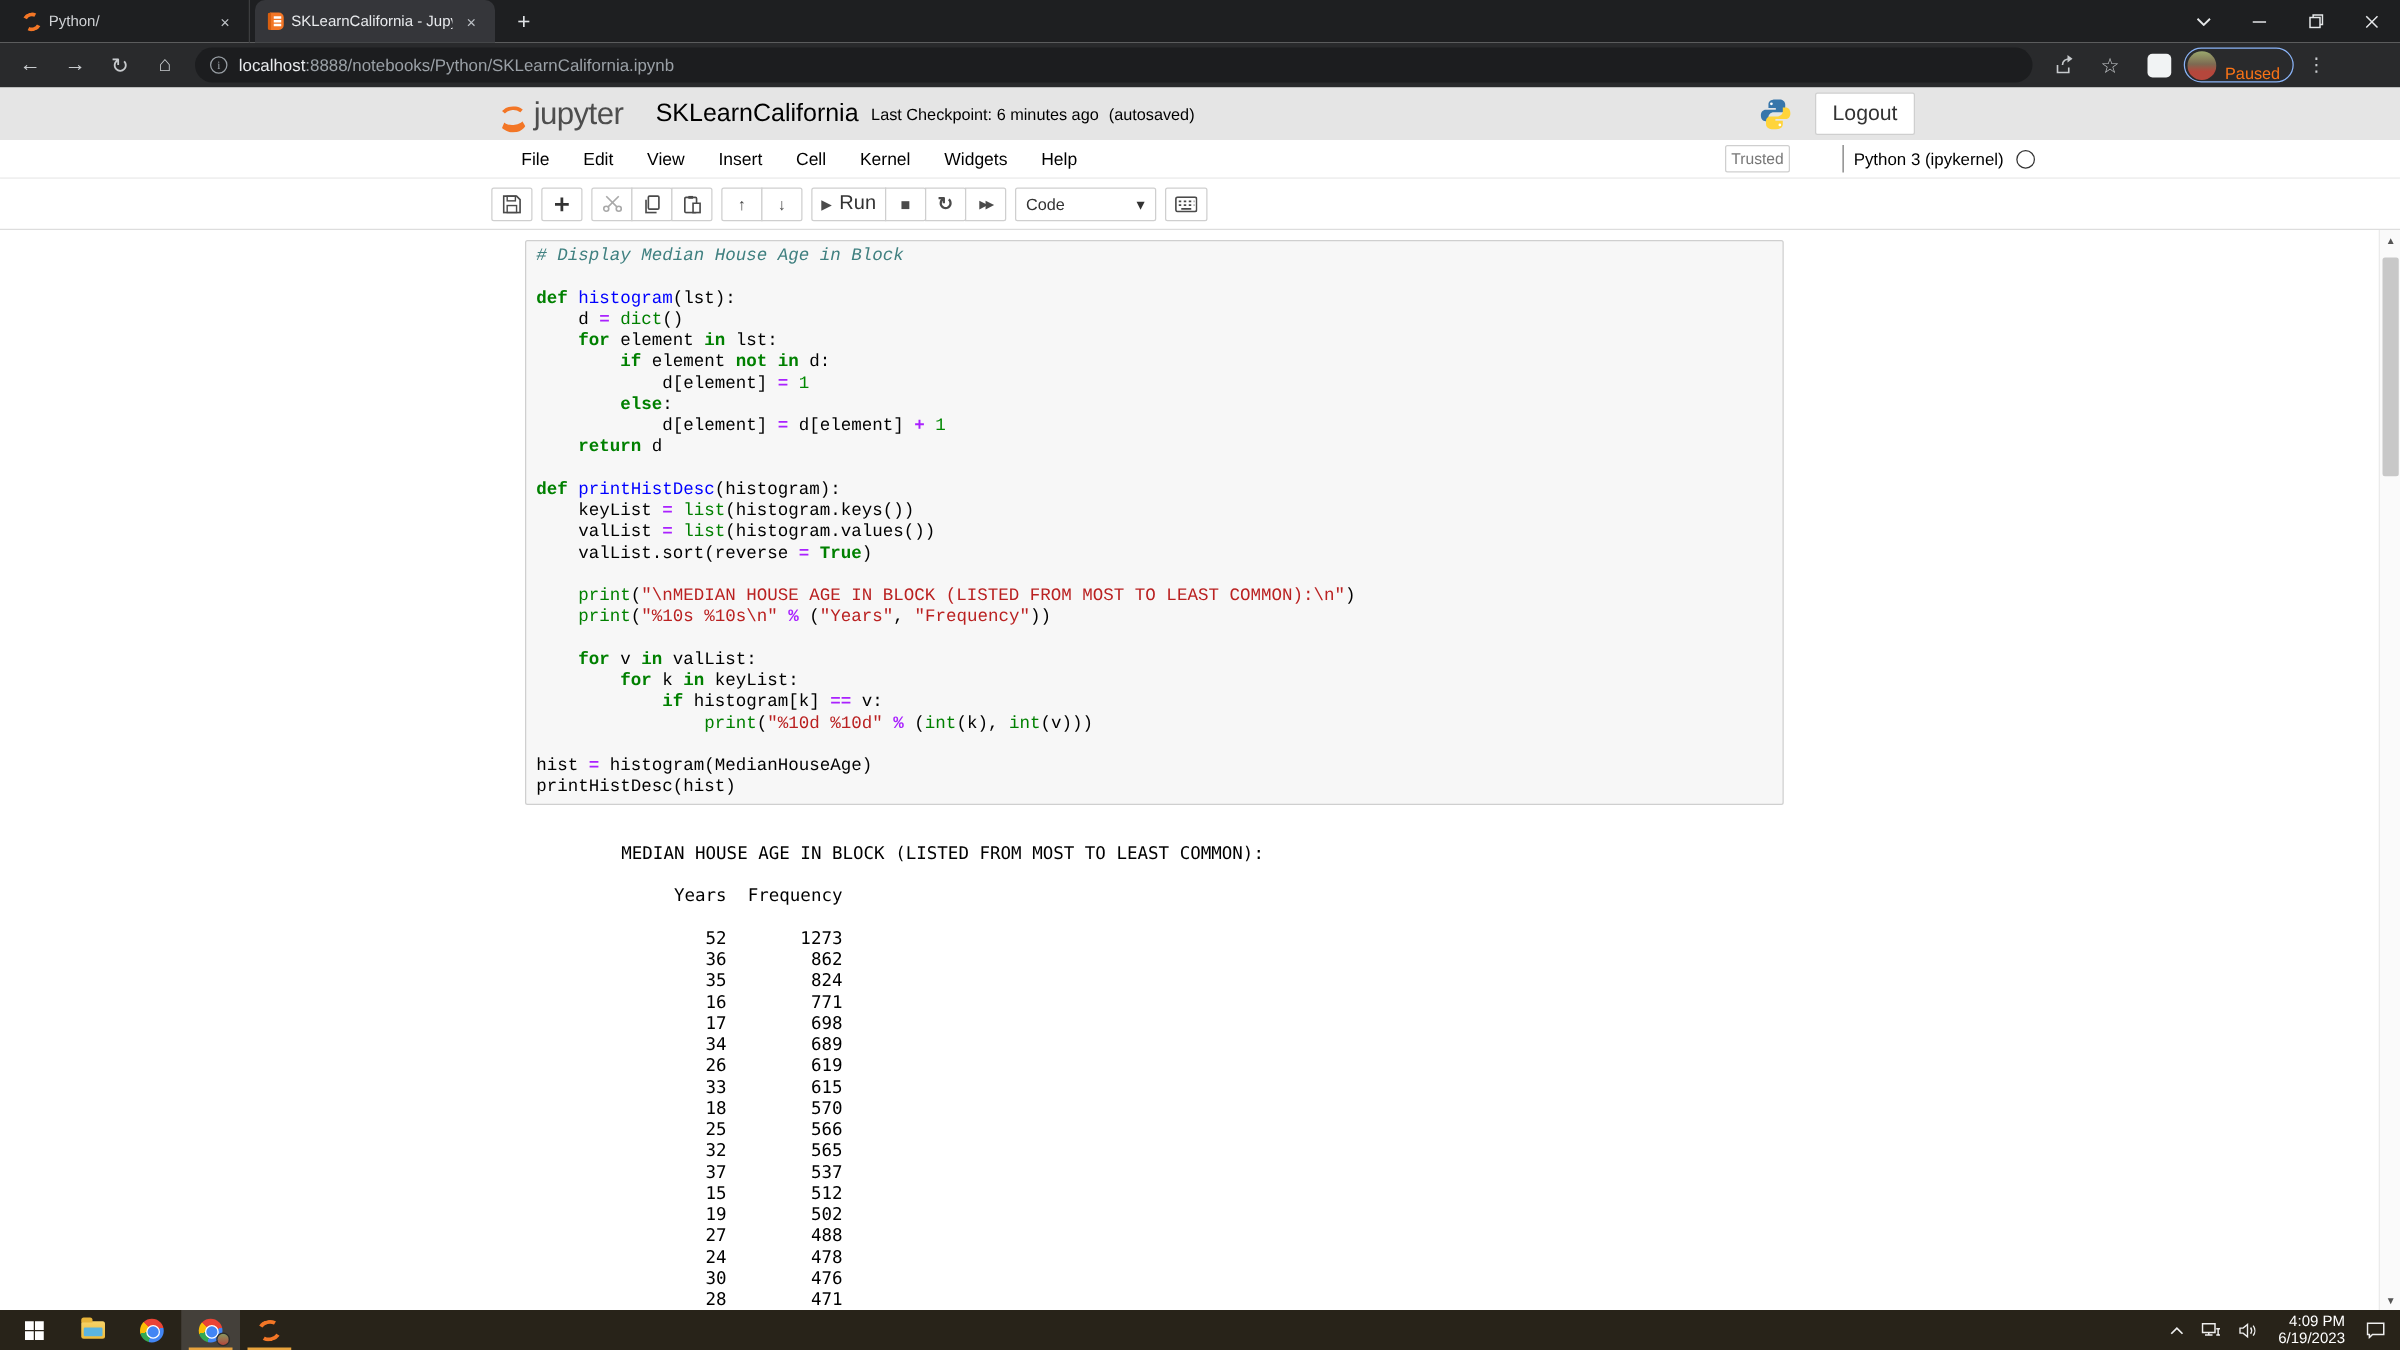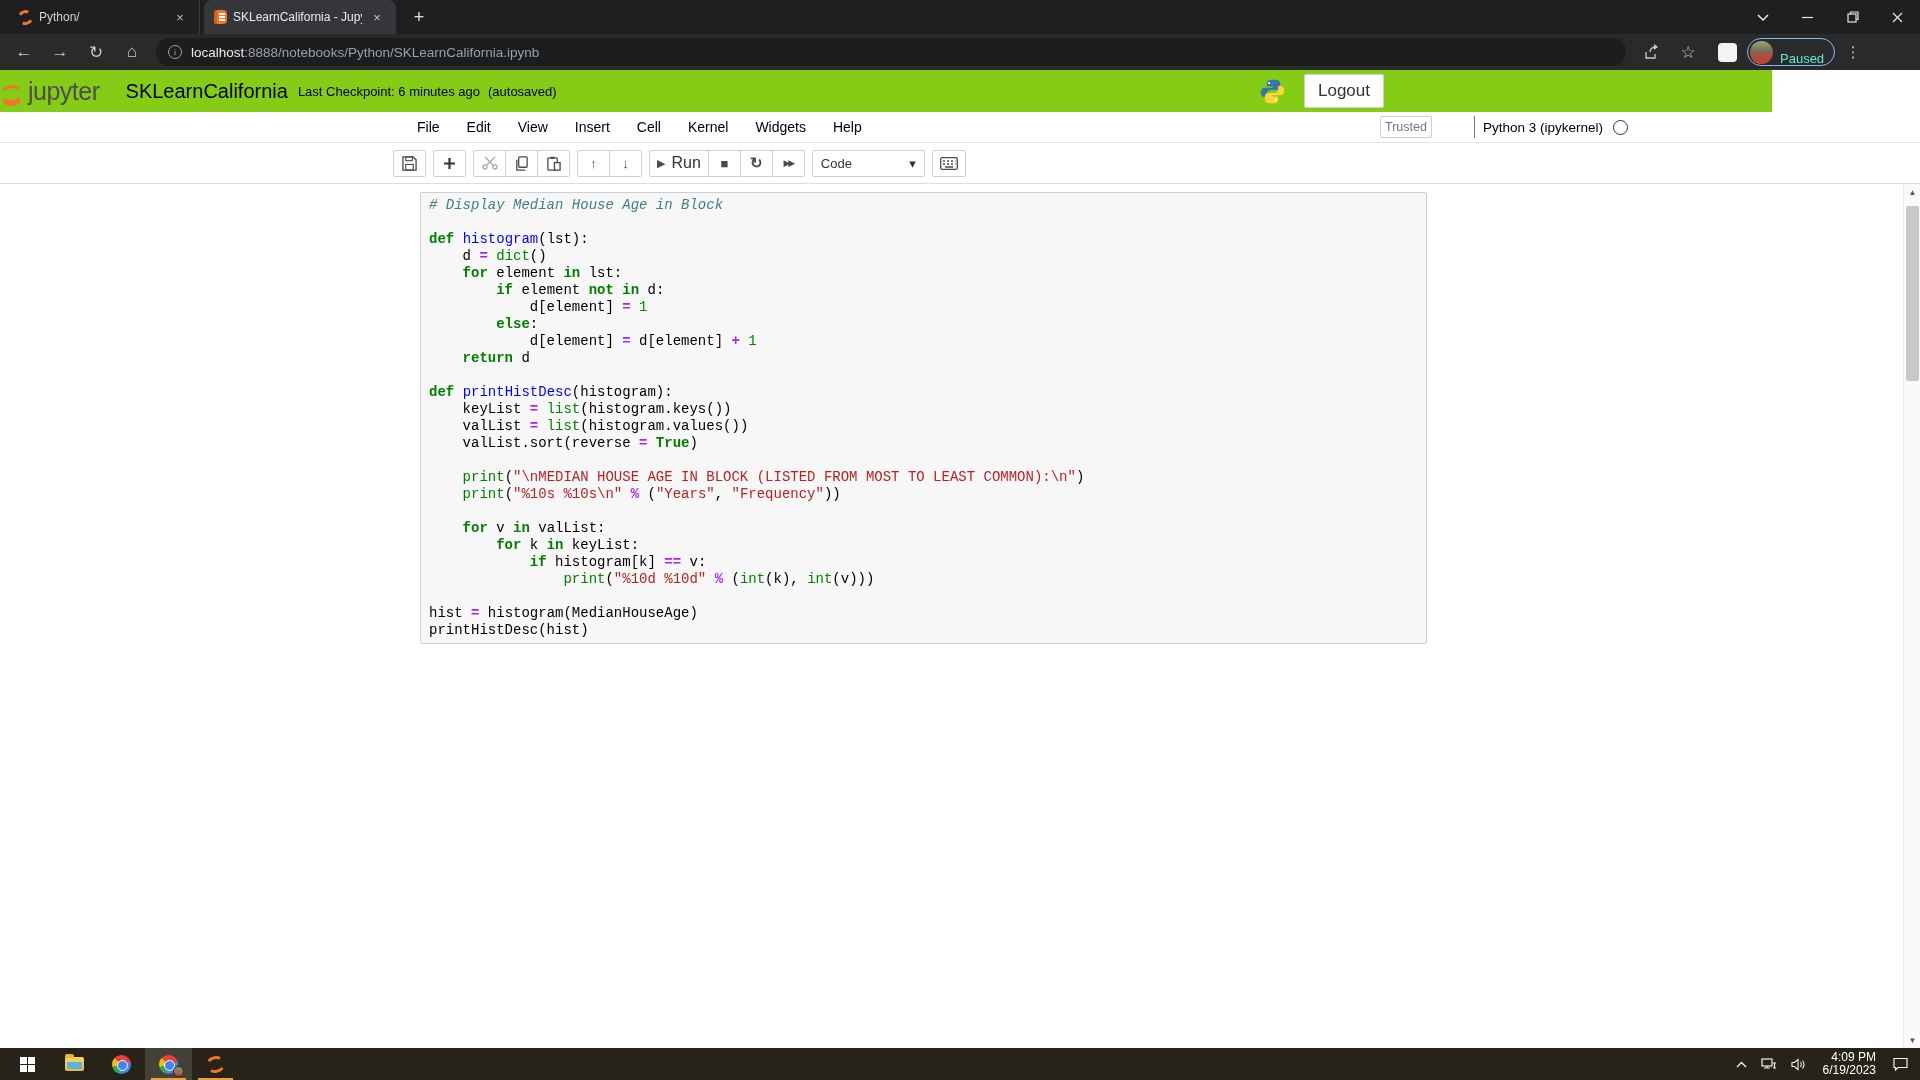--- a/index.html
+++ b/index.html
@@ -23,25 +23,25 @@
   .addrbar { position:absolute; left:0; top:34px; width:1920px; height:36px; background:#292a2c; display:flex; align-items:center; padding:0 8px; }
   .navbtn { width:32px; height:32px; display:flex; align-items:center; justify-content:center; color:#c7cacd; font-size:17px; border-radius:50%; margin-right:4px; }
   .omnibox { flex:0 0 auto; width:1470px; height:28px; background:#1c1d1f; border-radius:14px; display:flex; align-items:center; padding:0 12px; margin-left:4px; }
   .info-icon { width:14px; height:14px; border:1.3px solid #9aa0a6; border-radius:50%; color:#9aa0a6; font-size:9px; display:flex; align-items:center; justify-content:center; font-style:normal; margin-right:9px; font-family:"Liberation Serif",serif; }
   .url { font-size:13.5px; color:#9aa0a6; white-space:nowrap; }
   .url b { color:#e8eaed; font-weight:400; }
   .addr-right { display:flex; align-items:center; margin-left:10px; }
   .ext-square { width:19px; height:19px; background:#f1f3f4; border-radius:4px; margin:0 10px; }
   .profile-pill { height:28px; border:1.5px solid #8ab4f8; border-radius:14px; display:flex; align-items:center; padding:0 10px 0 2px; margin-right:8px; }
   .avatar { width:23px; height:23px; border-radius:50%; background:linear-gradient(180deg,#9aa86d 0%,#7d6a52 45%,#b5473c 70%); margin-right:7px; }
-  .paused-txt { color:#5eead4; font-size:13px;margin-top:12px; }
+  .paused-txt { color:#f97316; font-size:13px;margin-top:12px; }
   .dots { color:#c7cacd; font-size:15px; letter-spacing:0; width:20px; text-align:center; }
 
   
-  .jheader { position:absolute; left:0; top:70px; width:1772px; height:42px; background:#84cc16; display:flex; align-items:center; }
+  .jheader { position:absolute; left:0; top:70px; width:1920px; height:42px; background:#e5e5e5; display:flex; align-items:center; padding-left:399px; }
   .jlogo { display:flex; align-items:flex-end; }
   .jlogo-icon { width:23px; height:21px; border-radius:50%; border:3px solid transparent; border-top:3px solid #F37626; border-bottom:6px solid #F37626; transform:rotate(-4deg); margin-right:5px; }
   .jlogo-text { font-size:25px; color:#4e4e4e; font-weight:400; letter-spacing:-0.5px; }
   .nb-title { font-size:20px; color:#000; margin-left:26px; }
   .checkpoint { font-size:13px; color:#000; margin-left:10px; }
   .autosaved { font-size:13px; color:#000; margin-left:8px; }
   .jheader-right { margin-left:auto; display:flex; align-items:center; padding-right:388px; }
   .logout-btn { border:1px solid #cfcfcf; border-radius:2px; background:#fff; color:#333; font-size:17px; padding:6px 13px; margin-left:18px; }
 
   
@@ -274,20 +274,42 @@
   </div>
     </div>
 </div>
 
 <div class="site">
   <div class="cell">
     <div class="input-box">
       <div class="code" id="code-area"><div><span class="tk-c"># Display Median House Age in Block</span></div><div>&nbsp;</div><div><span class="tk-k">def</span><span class="tk-p"> </span><span class="tk-f">histogram</span><span class="tk-p">(lst):</span></div><div><span class="tk-p">    d </span><span class="tk-o">=</span><span class="tk-p"> </span><span class="tk-b">dict</span><span class="tk-p">()</span></div><div><span class="tk-p">    </span><span class="tk-k">for</span><span class="tk-p"> element </span><span class="tk-k">in</span><span class="tk-p"> lst:</span></div><div><span class="tk-p">        </span><span class="tk-k">if</span><span class="tk-p"> element </span><span class="tk-k">not</span><span class="tk-p"> </span><span class="tk-k">in</span><span class="tk-p"> d:</span></div><div><span class="tk-p">            d[element] </span><span class="tk-o">=</span><span class="tk-p"> </span><span class="tk-n">1</span></div><div><span class="tk-p">        </span><span class="tk-k">else</span><span class="tk-p">:</span></div><div><span class="tk-p">            d[element] </span><span class="tk-o">=</span><span class="tk-p"> d[element] </span><span class="tk-o">+</span><span class="tk-p"> </span><span class="tk-n">1</span></div><div><span class="tk-p">    </span><span class="tk-k">return</span><span class="tk-p"> d</span></div><div>&nbsp;</div><div><span class="tk-k">def</span><span class="tk-p"> </span><span class="tk-f">printHistDesc</span><span class="tk-p">(histogram):</span></div><div><span class="tk-p">    keyList </span><span class="tk-o">=</span><span class="tk-p"> </span><span class="tk-b">list</span><span class="tk-p">(histogram.keys())</span></div><div><span class="tk-p">    valList </span><span class="tk-o">=</span><span class="tk-p"> </span><span class="tk-b">list</span><span class="tk-p">(histogram.values())</span></div><div><span class="tk-p">    valList.sort(reverse </span><span class="tk-o">=</span><span class="tk-p"> </span><span class="tk-k">True</span><span class="tk-p">)</span></div><div>&nbsp;</div><div><span class="tk-p">    </span><span class="tk-b">print</span><span class="tk-p">(</span><span class="tk-s">"\nMEDIAN HOUSE AGE IN BLOCK (LISTED FROM MOST TO LEAST COMMON):\n"</span><span class="tk-p">)</span></div><div><span class="tk-p">    </span><span class="tk-b">print</span><span class="tk-p">(</span><span class="tk-s">"%10s %10s\n"</span><span class="tk-p"> </span><span class="tk-o">%</span><span class="tk-p"> (</span><span class="tk-s">"Years"</span><span class="tk-p">, </span><span class="tk-s">"Frequency"</span><span class="tk-p">))</span></div><div>&nbsp;</div><div><span class="tk-p">    </span><span class="tk-k">for</span><span class="tk-p"> v </span><span class="tk-k">in</span><span class="tk-p"> valList:</span></div><div><span class="tk-p">        </span><span class="tk-k">for</span><span class="tk-p"> k </span><span class="tk-k">in</span><span class="tk-p"> keyList:</span></div><div><span class="tk-p">            </span><span class="tk-k">if</span><span class="tk-p"> histogram[k] </span><span class="tk-o">==</span><span class="tk-p"> v:</span></div><div><span class="tk-p">                </span><span class="tk-b">print</span><span class="tk-p">(</span><span class="tk-s">"%10d %10d"</span><span class="tk-p"> </span><span class="tk-o">%</span><span class="tk-p"> (</span><span class="tk-b">int</span><span class="tk-p">(k), </span><span class="tk-b">int</span><span class="tk-p">(v)))</span></div><div>&nbsp;</div><div><span class="tk-p">hist </span><span class="tk-o">=</span><span class="tk-p"> histogram(MedianHouseAge)</span></div><div><span class="tk-p">printHistDesc(hist)</span></div></div>
     </div>
   </div>
+  <pre class="output-pre">MEDIAN HOUSE AGE IN BLOCK (LISTED FROM MOST TO LEAST COMMON):
+
+     Years  Frequency
+
+        52       1273
+        36        862
+        35        824
+        16        771
+        17        698
+        34        689
+        26        619
+        33        615
+        18        570
+        25        566
+        32        565
+        37        537
+        15        512
+        19        502
+        27        488
+        24        478
+        30        476
+        28        471</pre>
 </div>
 
 <div class="scrollbar">
   <div class="sb-arrow">▲</div>
   <div class="sb-thumb"></div>
   <div class="sb-arrow down">▼</div>
 </div>
 
 <div class="taskbar">
   <div class="task-icon" style="margin-left:4px">

